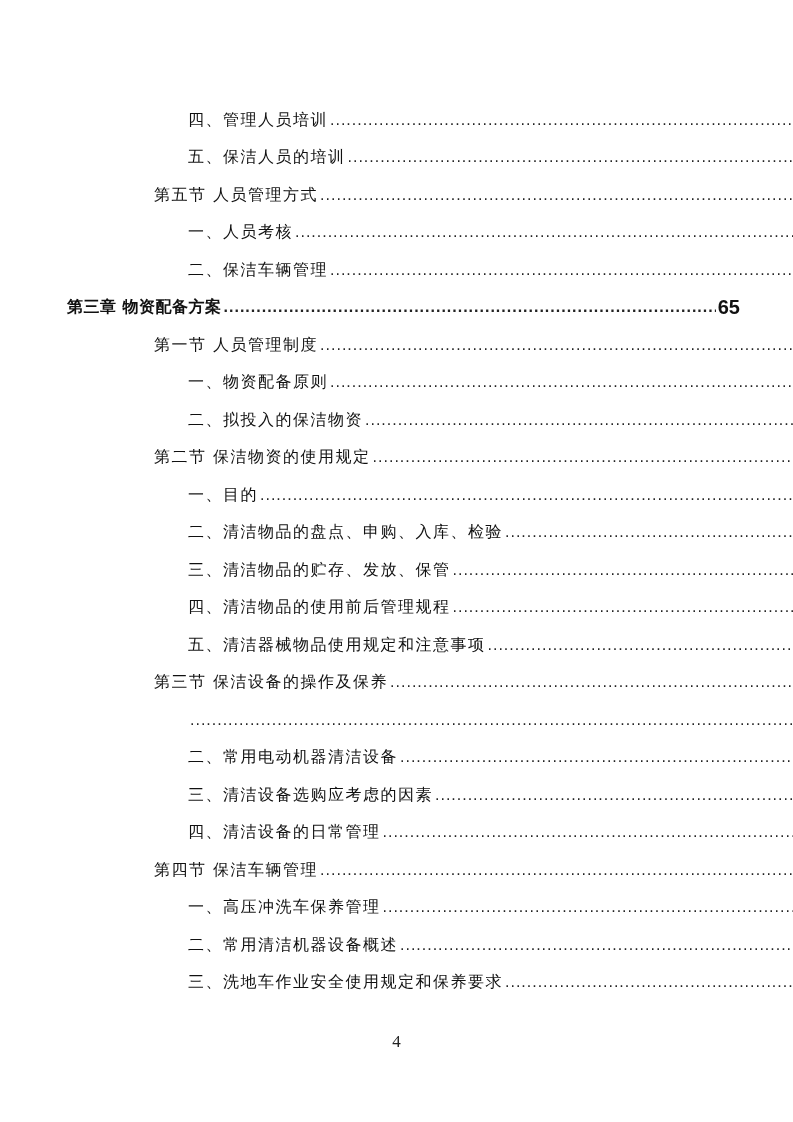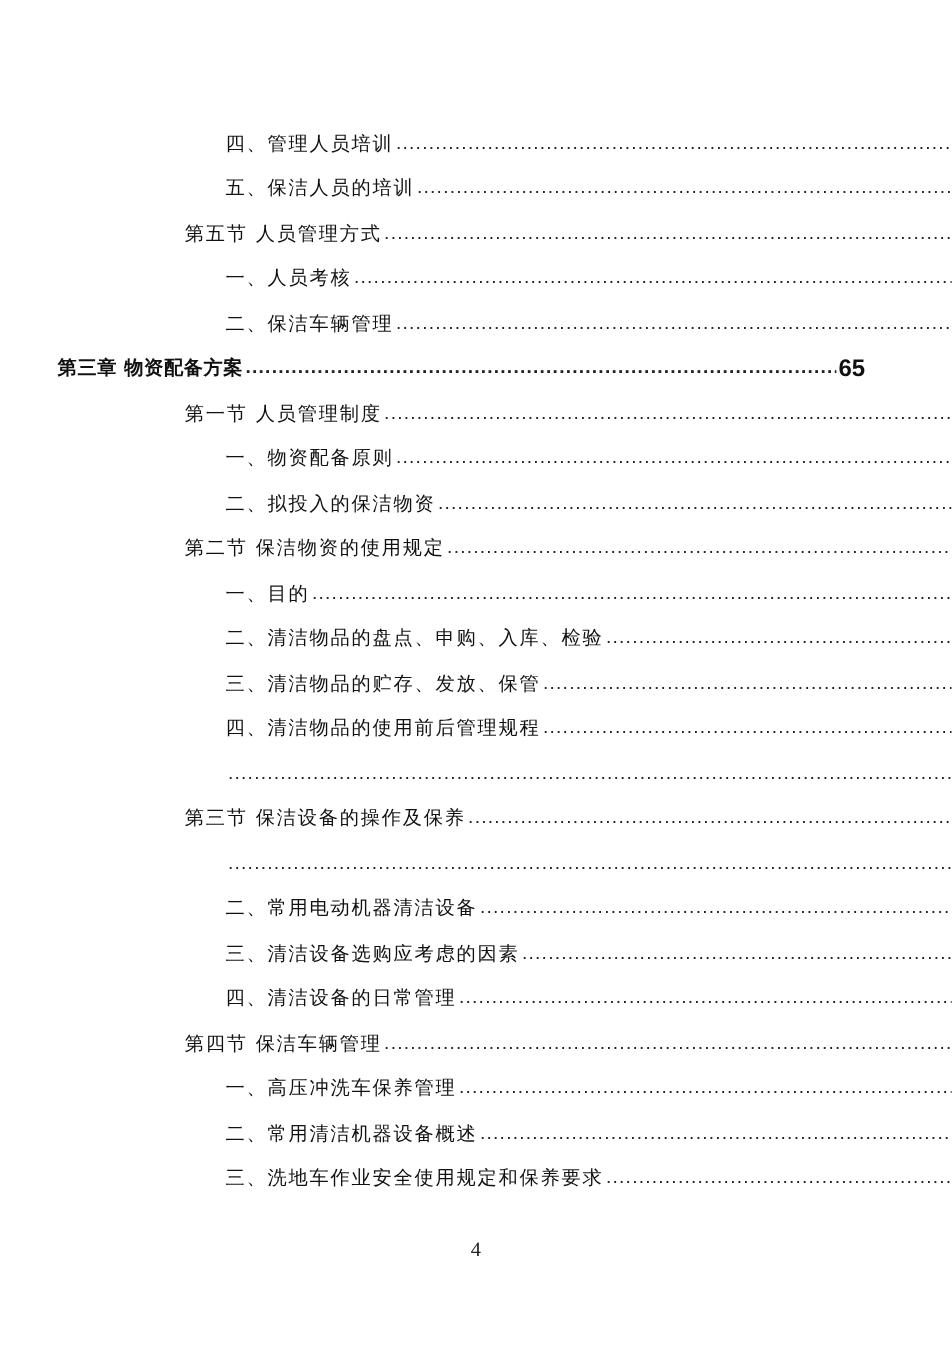--- a/index.html
+++ b/index.html
@@ -17,21 +17,21 @@
     .toc-row .label { white-space: nowrap; letter-spacing: 1.5px; }
     .toc-row .dots {
       flex: 1; overflow: hidden; white-space: nowrap; margin: 0 2px 0 2px;
       font-family: "Liberation Sans", sans-serif; letter-spacing: 1px;
       color: #222;
     }
     .toc-row .page {
       font-family: Liberation Sans, sans-serif; font-size: 20px;
       white-space: nowrap;
     }
-    .lvl-chapter { padding-left: 48px; }
+    .lvl-chapter { padding-left: 67px; }
     .lvl-chapter .label { font-weight: bold; font-family: "DejaVu Sans", sans-serif; letter-spacing: 0.5px; }
     .lvl-chapter .page, .lvl-chapter .dots { font-weight: bold; }
     .lvl-section { padding-left: 154px; }
     .lvl-item { padding-left: 188px; }
     .toc-row { width: 673px; }
     .page-number {
       position: absolute; left: 0; width: 793px; top: 1032px; text-align: center;
       font-family: "Liberation Serif", serif; font-size: 17px; color: #222;
     }
   </style>
@@ -90,20 +90,21 @@
     </div>
   <div class="toc-row lvl-item" style="top:554px">
       <span class="label">三、清洁物品的贮存、发放、保管</span>
       <span class="dots">................................................................................................................................................................</span>
     </div>
   <div class="toc-row lvl-item" style="top:591px">
       <span class="label">四、清洁物品的使用前后管理规程</span>
       <span class="dots">................................................................................................................................................................</span>
     </div>
   <div class="toc-row lvl-item" style="top:629px">
+      <span class="label">五、清洁器械物品使用规定和注意事项</span>
       <span class="dots">................................................................................................................................................................</span>
     </div>
   <div class="toc-row lvl-section" style="top:666px">
       <span class="label">第三节  保洁设备的操作及保养</span>
       <span class="dots">................................................................................................................................................................</span>
     </div>
   <div class="toc-row lvl-item" style="top:704px">
       <span class="dots">................................................................................................................................................................</span>
     </div>
   <div class="toc-row lvl-item" style="top:741px">

